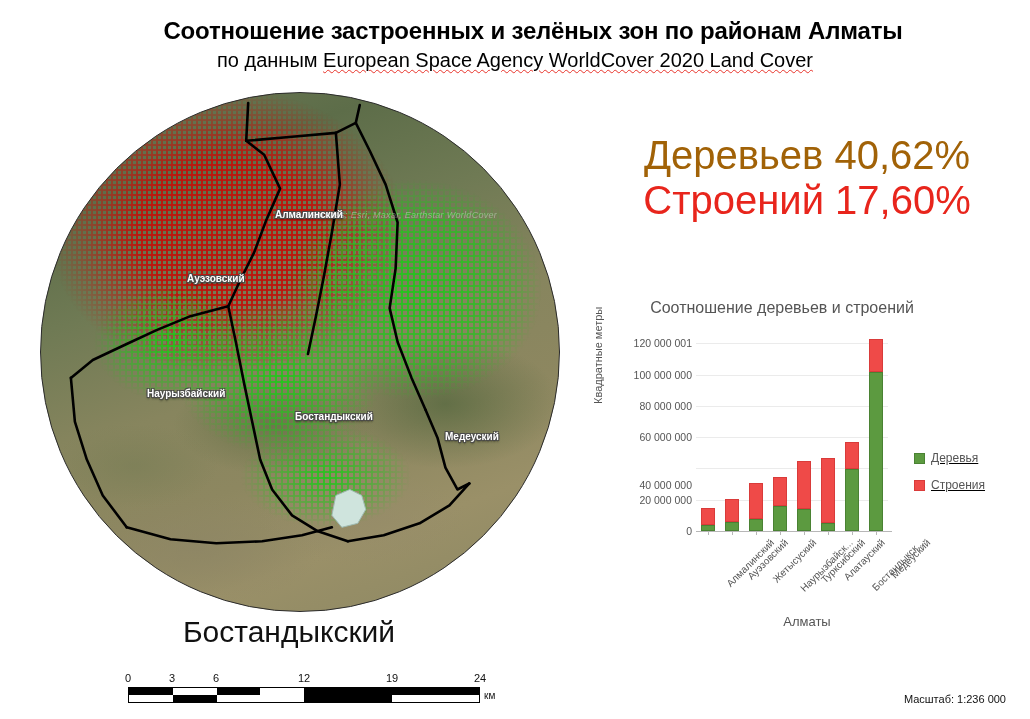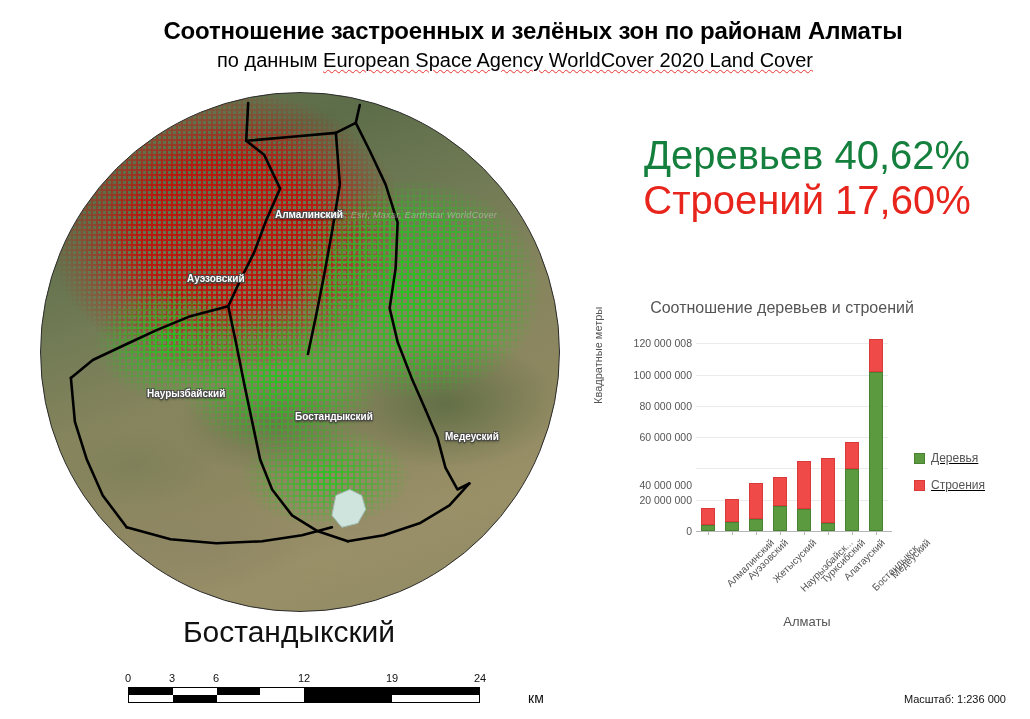--- a/index.html
+++ b/index.html
@@ -155,23 +155,22 @@
     background: #ffffff;
   }
   #scalebar-bar .seg {
     position: absolute;
     top: 0; height: 100%;
     box-sizing: border-box;
   }
   #scalebar-unit {
     position: absolute;
     left: 356px; top: 18px;
-    font-size: 14px;
+    font-size: 10px;
     color: #111;
-    margin-left: 44px;
   }
 
   #scale-ratio {
     position: absolute;
     right: 24px; bottom: 14px;
     font-size: 11px;
     color: #111111;
   }
 
   
@@ -179,21 +178,21 @@
     position: absolute;
     left: 604px; top: 133px;
     width: 406px;
     text-align: center;
   }
   #stat-trees, #stat-buildings {
     font-size: 40px;
     line-height: 1.12;
     white-space: nowrap;
   }
-  #stat-trees { color: #15803d; }
+  #stat-trees { color: #a16207; }
   #stat-buildings { color: #e8251c; }
 
   
   #chart-panel {
     position: absolute;
     left: 596px; top: 296px;
     width: 430px; height: 340px;
   }
   #chart-title {
     position: absolute;
@@ -372,21 +371,21 @@
         <div class="gridline" style="top: 40.6508px;"></div>
         <div class="gridline" style="top: 9.38095px;"></div>
       </div>
     <div id="yticks">
         <div class="ytick" style="top: 197px;">0</div>
         <div class="ytick" style="top: 165.73px;">20 000 000</div>
         <div class="ytick" style="top: 151px;">40 000 000</div>
         <div class="ytick" style="top: 103.19px;">60 000 000</div>
         <div class="ytick" style="top: 71.9206px;">80 000 000</div>
         <div class="ytick" style="top: 40.6508px;">100 000 000</div>
-        <div class="ytick" style="top: 9.38095px;">120 000 008</div>
+        <div class="ytick" style="top: 9.38095px;">120 000 001</div>
       </div>
     <div id="axis-baseline"></div>
     <div id="bars">
         <div class="bar-group" style="left: 4.56px; width: 14.88px; height: 22.6706px;">
           <div class="bar-seg seg-trees" style="bottom: 0px; height: 6.25397px;"></div>
           <div class="bar-seg seg-buildings" style="bottom: 6.25397px; height: 16.4167px;"></div>
         </div>
         <div class="bar-group" style="left: 28.56px; width: 14.88px; height: 31.5825px;">
           <div class="bar-seg seg-trees" style="bottom: 0px; height: 9.38095px;"></div>
           <div class="bar-seg seg-buildings" style="bottom: 9.38095px; height: 22.2016px;"></div>

